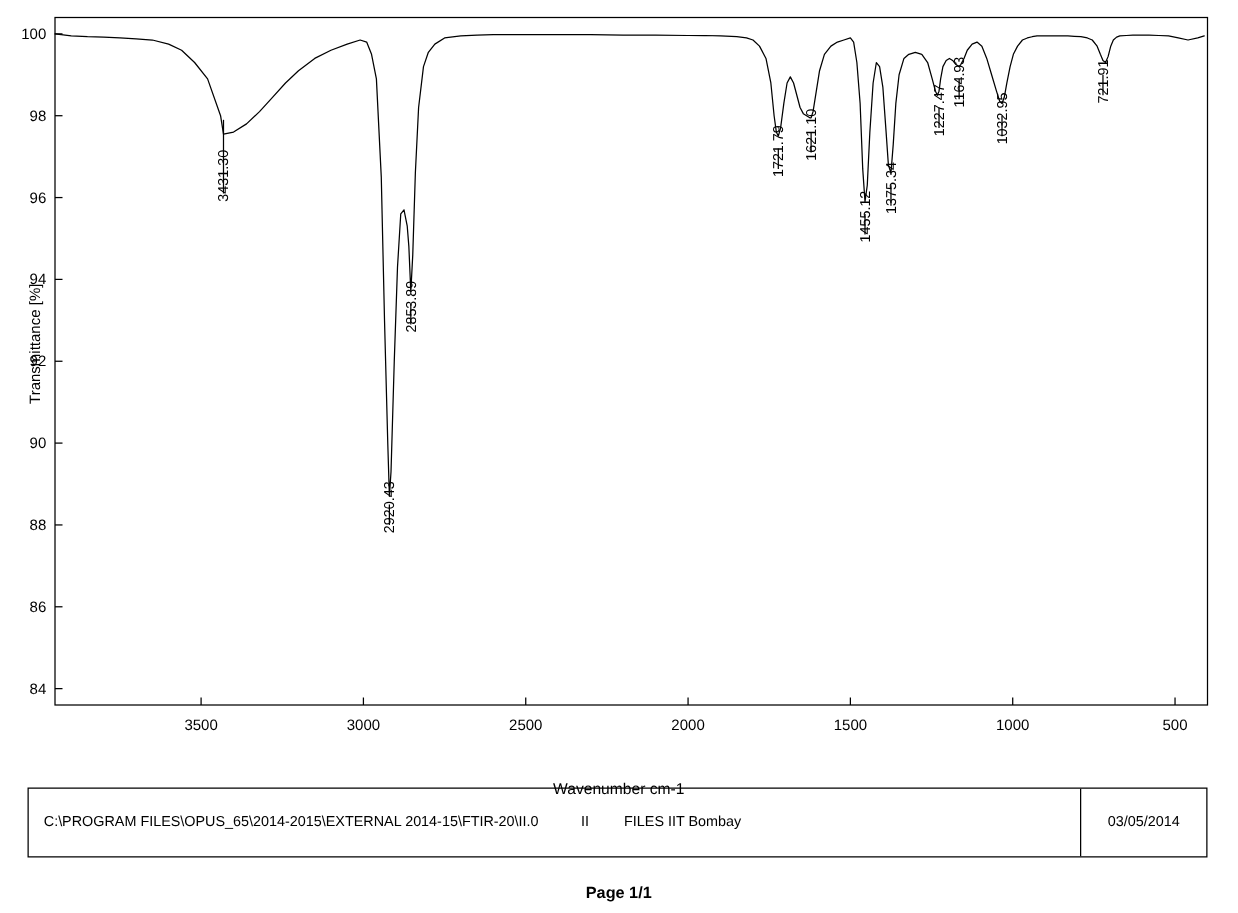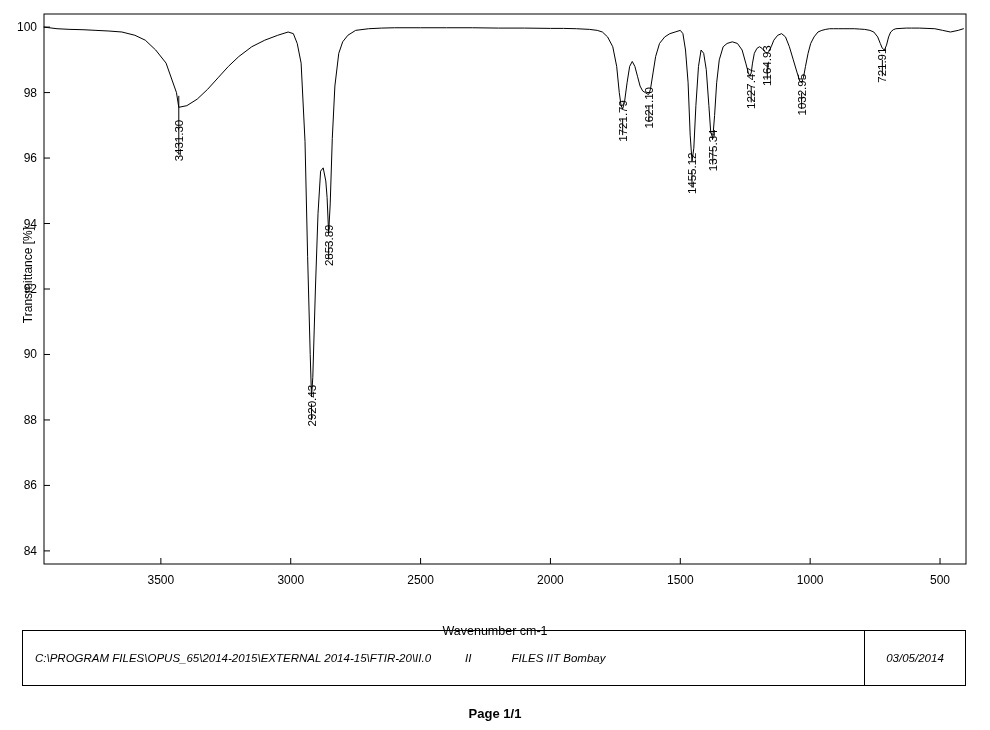--- a/index.html
+++ b/index.html
@@ -57,33 +57,32 @@
   #info-box {
     position: absolute;
     left: 22px;
     top: 630px;
     width: 944px;
     height: 56px;
     border: 1px solid #000000;
     box-sizing: border-box;
     display: flex;
     align-items: stretch;
-    font-style: italic;
   }
   #info-left {
     flex: 1 1 auto;
     display: flex;
     align-items: center;
     padding-left: 12px;
     font-size: 11.5px;
     white-space: nowrap;
     overflow: hidden;
   }
   #info-path { margin-right: 34px; }
-  #info-sample { margin-right: 40px; }
+  #info-sample { margin-right: 28px; }
   #info-lab { }
   #info-right {
     flex: 0 0 100px;
     border-left: 1px solid #000000;
     display: flex;
     align-items: center;
     justify-content: center;
     font-size: 11.5px;
   }
   #page-label {

